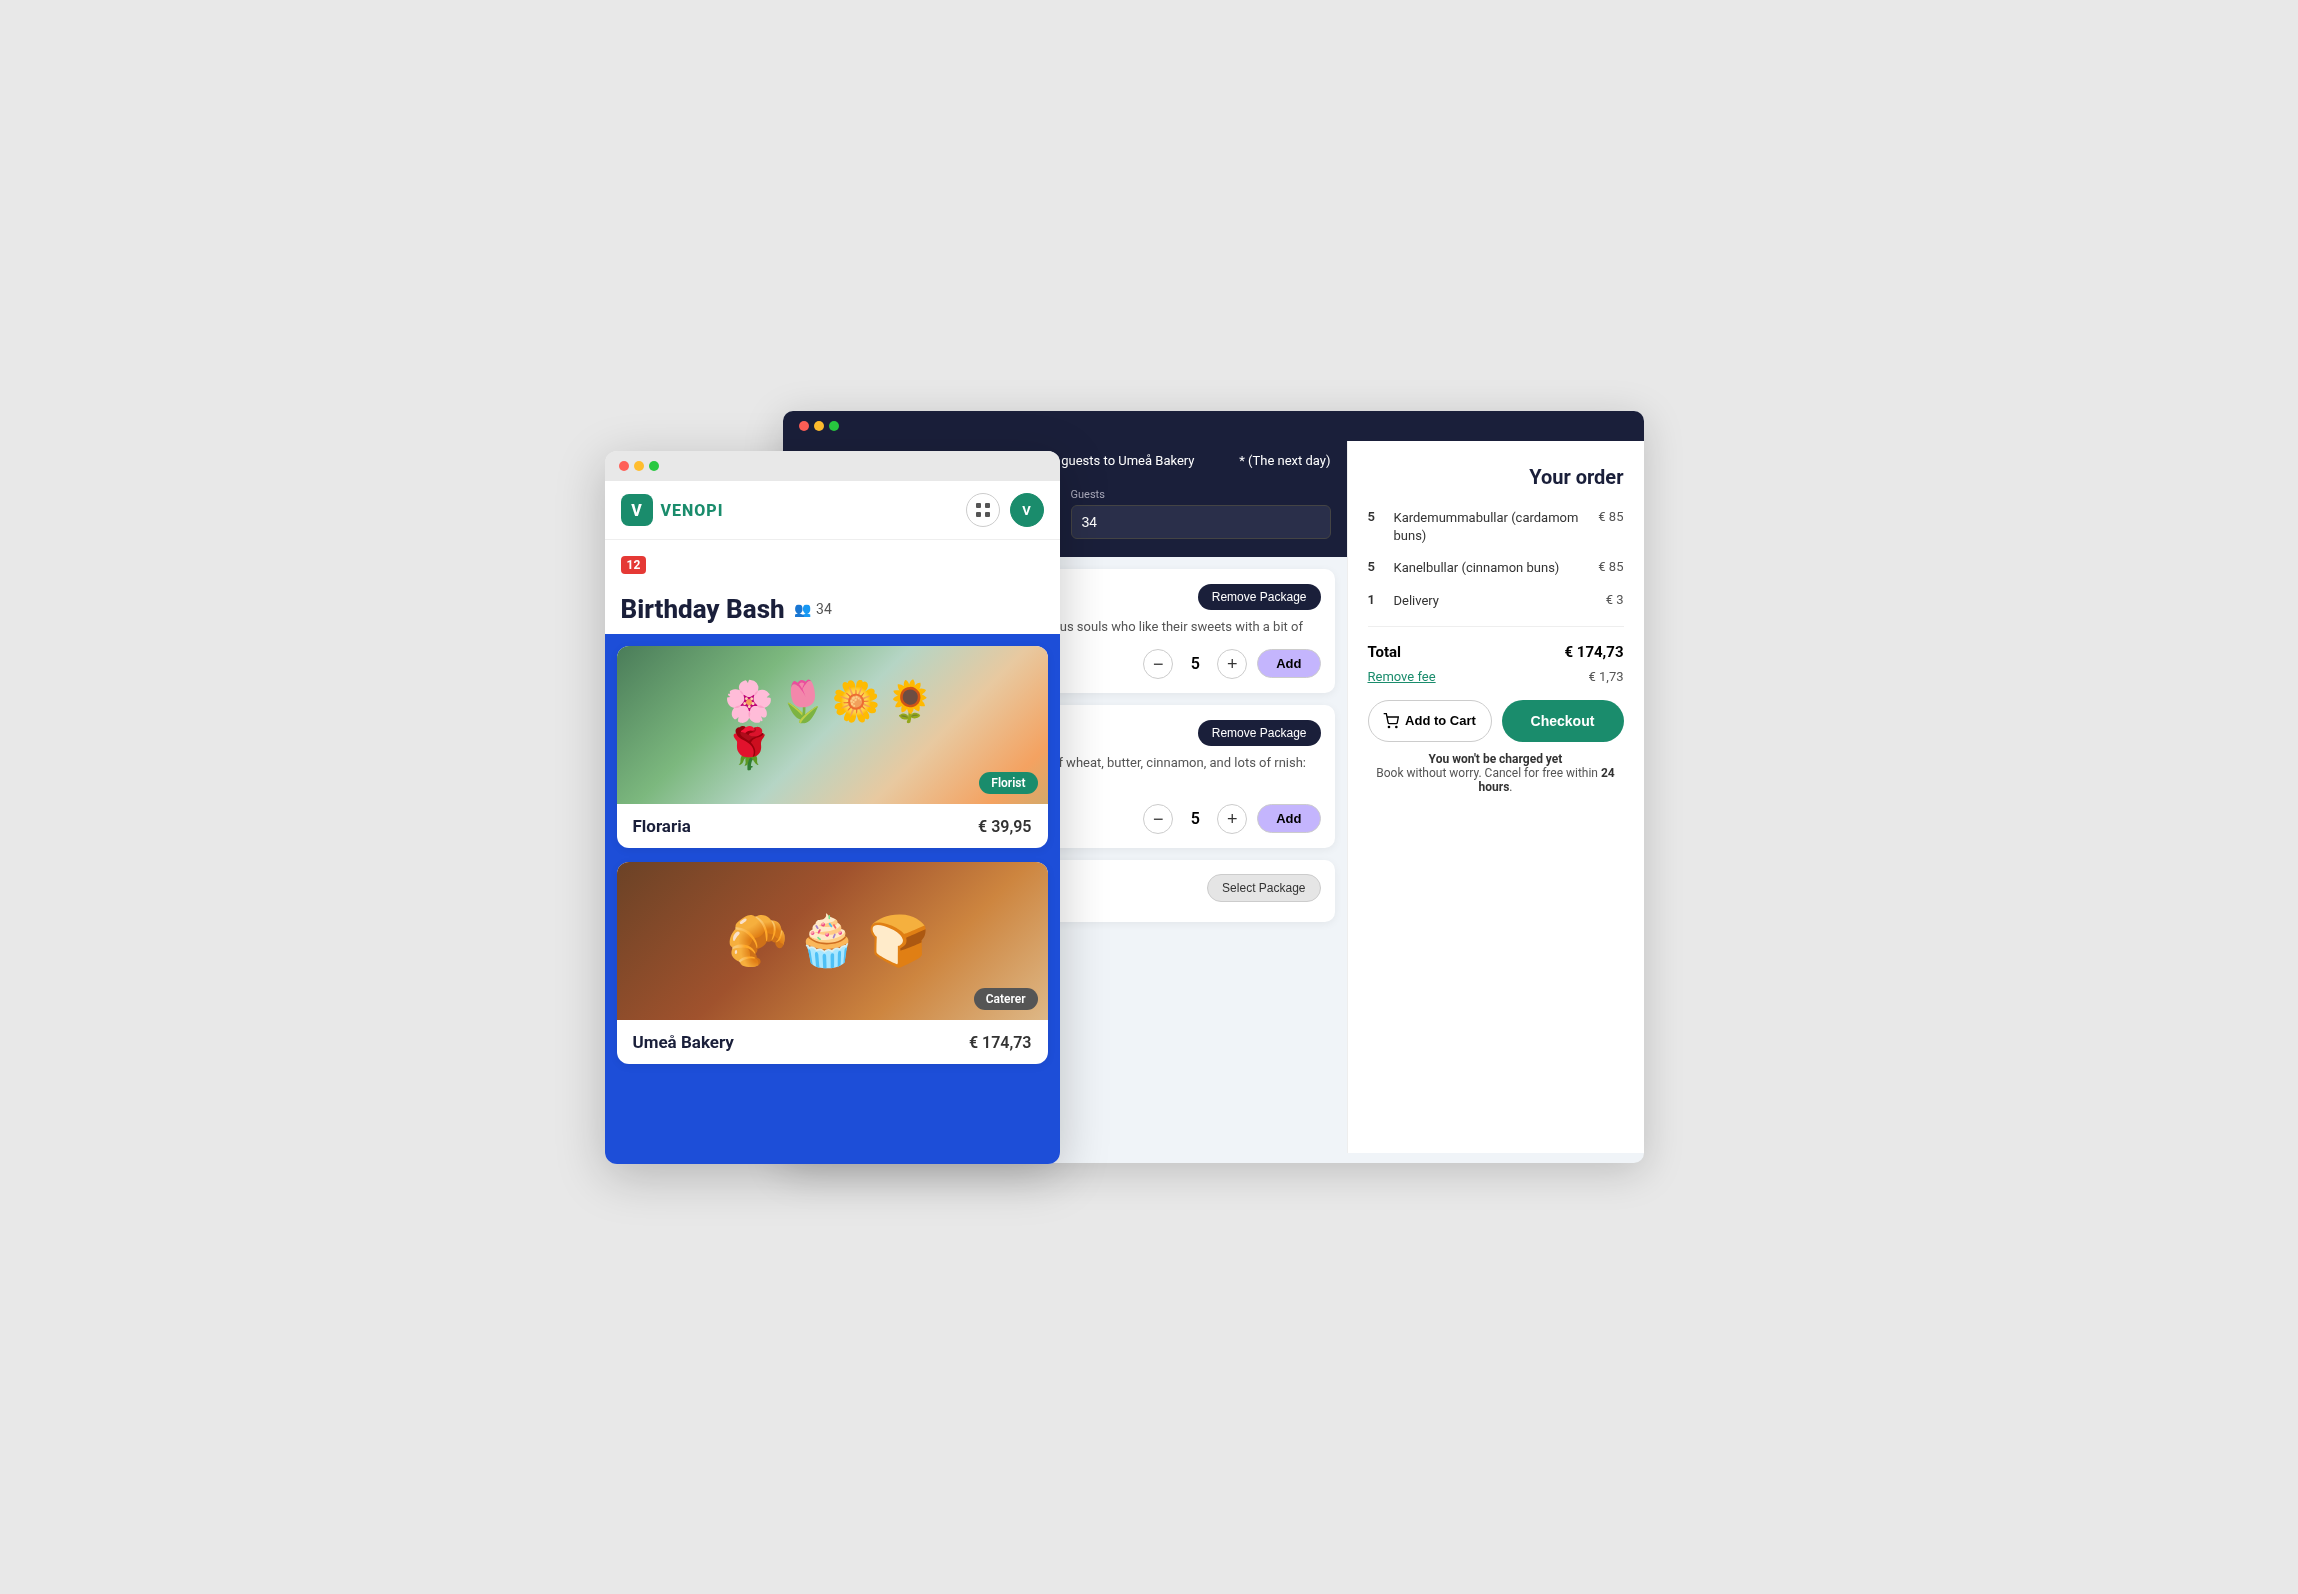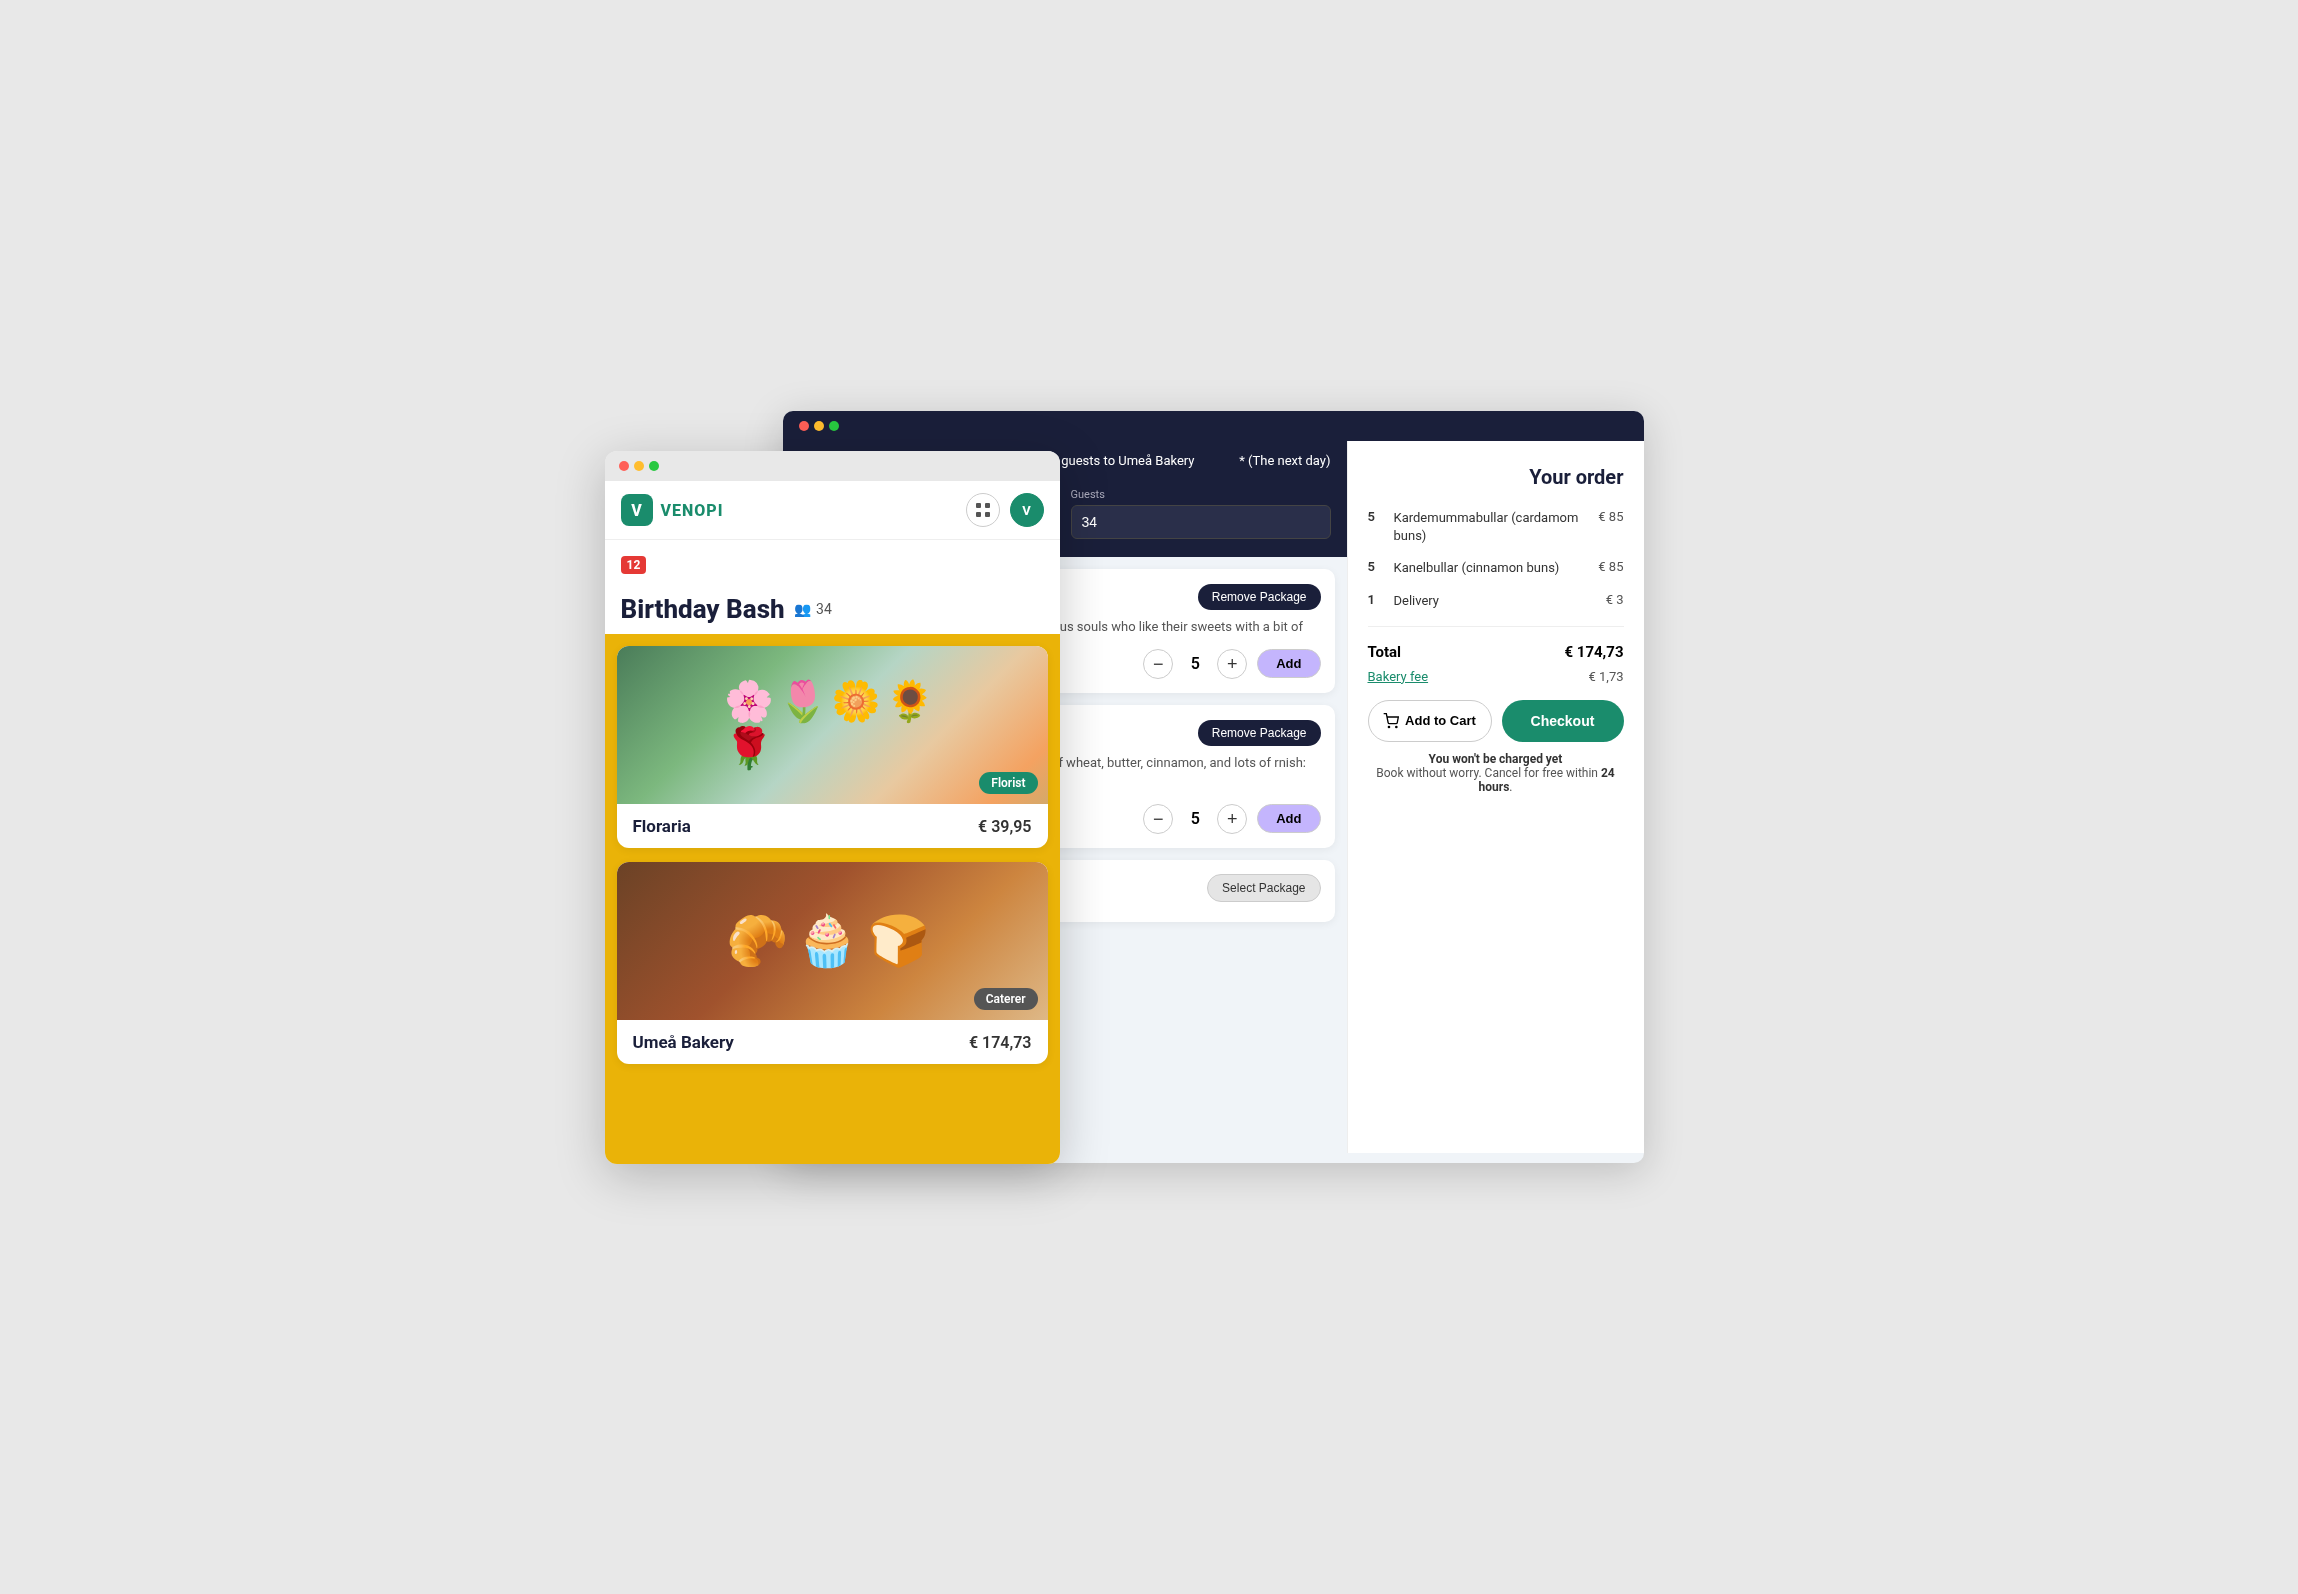--- a/index.html
+++ b/index.html
@@ -434,21 +434,21 @@
       color: #555;
       display: flex;
       align-items: center;
       gap: 4px;
     }
 
     
     .vendor-cards {
       overflow-y: auto;
       height: calc(100% - 178px);
-      background: #eab308;
+      background: #1d4ed8;
       padding: 12px;
       display: flex;
       flex-direction: column;
       gap: 14px;
     }
 
     .vendor-card {
       background: white;
       border-radius: 12px;
       overflow: hidden;
@@ -658,21 +658,21 @@
         </div>
 
         <hr class="order-divider">
 
         <div class="order-total-row">
           <span>Total</span>
           <span>€ 174,73</span>
         </div>
 
         <div class="service-fee-row">
-          <span class="service-fee-link">Bakery fee</span>
+          <span class="service-fee-link">Remove fee</span>
           <span>€ 1,73</span>
         </div>
 
         <div class="order-actions">
           <button class="add-to-cart-btn">
             <svg class="cart-icon" viewBox="0 0 24 24" fill="none" stroke="currentColor" stroke-width="2">
               <circle cx="9" cy="21" r="1"></circle>
               <circle cx="20" cy="21" r="1"></circle>
               <path d="M1 1h4l2.68 13.39a2 2 0 0 0 2 1.61h9.72a2 2 0 0 0 2-1.61L23 6H6"></path>
             </svg>

